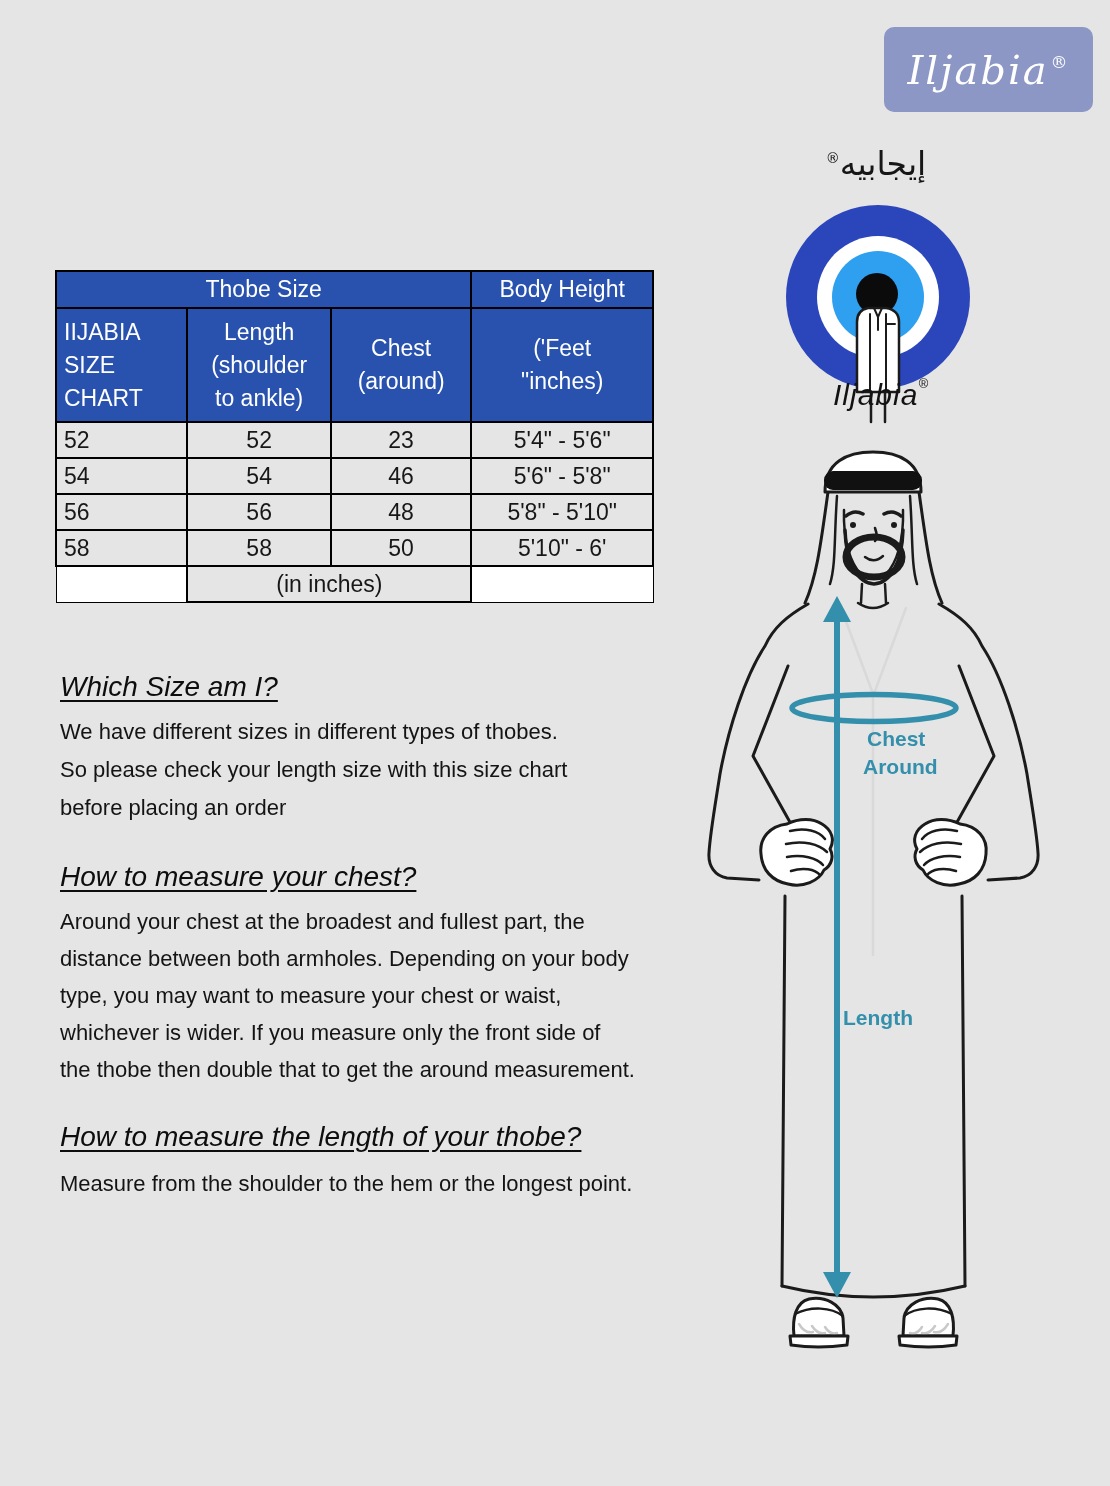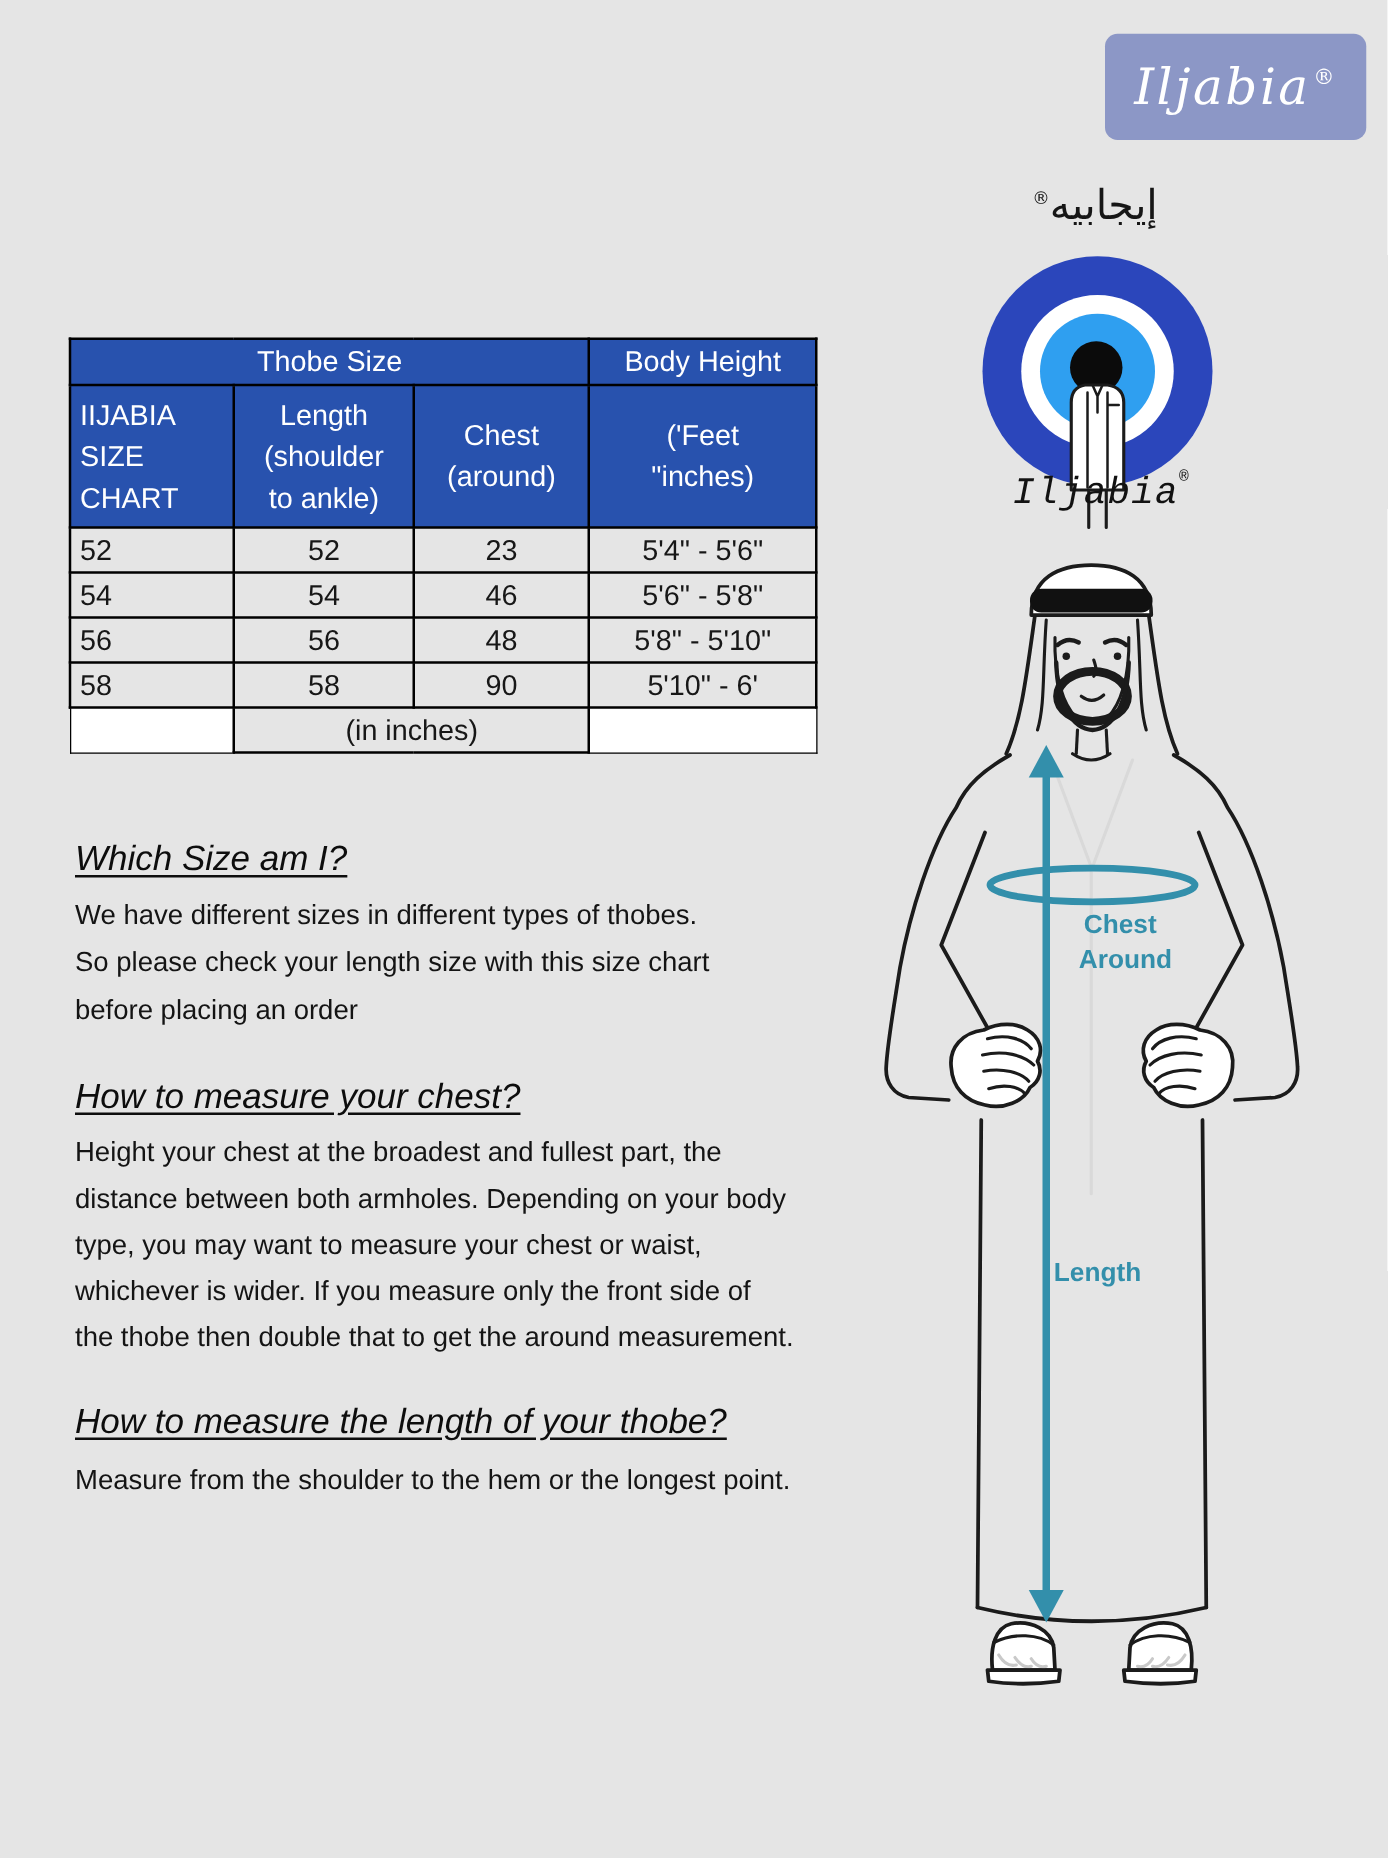--- a/index.html
+++ b/index.html
@@ -15,21 +15,21 @@
          border-radius:10px;display:flex;align-items:center;justify-content:center;color:#fff;
          font-family:"DejaVu Serif",serif;font-style:italic;font-size:40px;letter-spacing:2px;}
   .badge sup{font-size:17px;margin-left:2px;transform:translateY(-8px);display:inline-block;}
 
   
   .arabic{position:absolute;left:770px;top:144px;width:212px;text-align:center;
           font-family:"DejaVu Sans",sans-serif;font-size:33px;color:#161616;direction:rtl;}
   .arabic sup{font-size:14px;}
   .eye-svg{position:absolute;left:775px;top:198px;}
   .wordmark{position:absolute;left:775px;top:378px;width:212px;text-align:center;color:#121212;
-            font-family:Liberation Mono, monospace;font-style:italic;font-size:30px;letter-spacing:1px;}
+            font-family:Liberation Sans, sans-serif;font-style:italic;font-size:30px;letter-spacing:1px;}
   .wordmark sup{font-size:13px;transform:translateY(-6px);display:inline-block;}
 
   
   .chart{position:absolute;left:55px;top:270px;border-collapse:collapse;table-layout:fixed;
          width:599px;font-size:23px;border:1px solid #000;}
   .chart th,.chart td{border:2px solid #000;}
   .chart th{background:var(--table-blue);color:#fff;font-weight:400;}
   .gh{height:33px;text-align:center;font-size:23px;margin-left:12px;}
   .ch{height:110px;vertical-align:middle;text-align:center;line-height:33px;}
   .ch.left{text-align:left;padding-left:7px;}
@@ -124,41 +124,41 @@
     </tr>
     <tr>
       <td class="left">56</td>
       <td>56</td>
       <td>48</td>
       <td>5'8" - 5'10"</td>
     </tr>
     <tr>
       <td class="left">58</td>
       <td>58</td>
-      <td>90</td>
+      <td>50</td>
       <td>5'10" - 6'</td>
     </tr>
     <tr>
       <td class="nob"></td>
       <td class="unit" colspan="2">(in inches)</td>
       <td class="nob"></td>
     </tr>
   </tbody>
     </table>
 
   <div class="sec-h" style="top:671px">Which Size am I?</div>
   <div class="para" style="top:713px">
     <div>We have different sizes in different types of thobes.</div>
     <div>So please check your length size with this size chart</div>
     <div>before placing an order</div>
   </div>
 
   <div class="sec-h" style="top:861px">How to measure your chest?</div>
   <div class="para tight" style="top:903px">
-    <div>Height your chest at the broadest and fullest part, the</div>
+    <div>Around your chest at the broadest and fullest part, the</div>
     <div>distance between both armholes. Depending on your body</div>
     <div>type, you may want to measure your chest or waist,</div>
     <div>whichever is wider. If you measure only the front side of</div>
     <div>the thobe then double that to get the around measurement.</div>
   </div>
 
   <div class="sec-h" style="top:1121px">How to measure the length of your thobe?</div>
   <div class="para" style="top:1165px">
     <div>Measure from the shoulder to the hem or the longest point.</div>
   </div>

